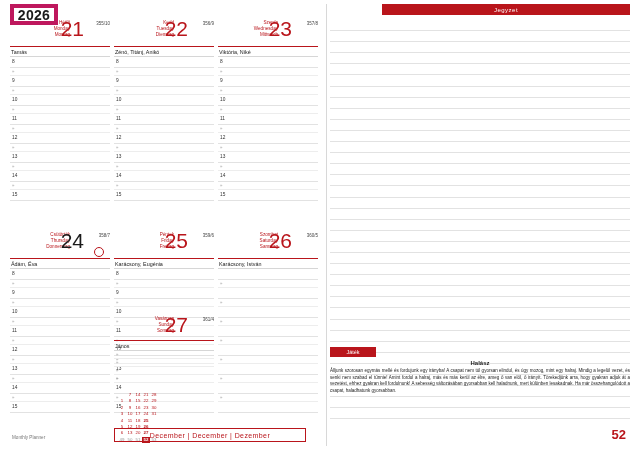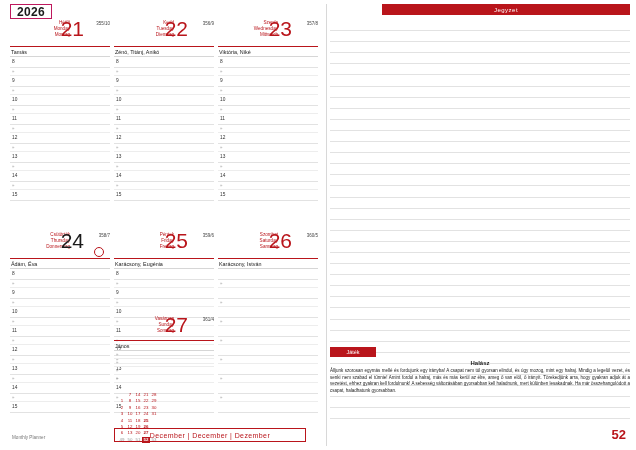--- a/index.html
+++ b/index.html
@@ -12,22 +12,22 @@
     overflow:hidden;
   }
   .page{position:absolute;inset:0;}
 
   
   .left{position:absolute;left:6px;top:4px;width:318px;height:442px;}
   .right{position:absolute;left:330px;top:4px;width:300px;height:442px;}
 
   .yearbox{
     position:absolute;left:4px;top:0;width:40px;height:13px;
-    border:1px solid #be185d;display:flex;align-items:center;justify-content:center;
-    font-size:12px;font-weight:bold;letter-spacing:.3px;
+    border:4px solid #be185d;display:flex;align-items:center;justify-content:center;
+    font-size:14px;font-weight:bold;letter-spacing:.3px;
   }
 
   .daycol{position:absolute;top:16px;width:100px;}
   .daycol.c1{left:4px;}
   .daycol.c2{left:108px;}
   .daycol.c3{left:212px;}
   .daycol.r2{top:228px;}
 
   .dayhead{position:relative;height:26px;border-bottom:1px solid #b9151b;}
   .dnames{position:absolute;left:16px;top:0;font-size:4.6px;line-height:6.2px;color:#b9151b;text-align:right;width:44px;}

